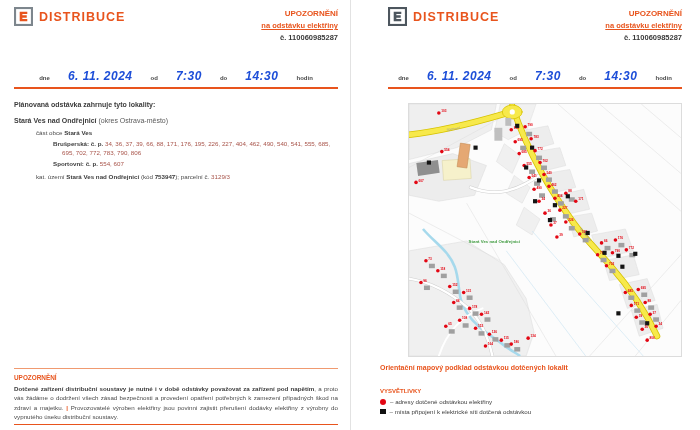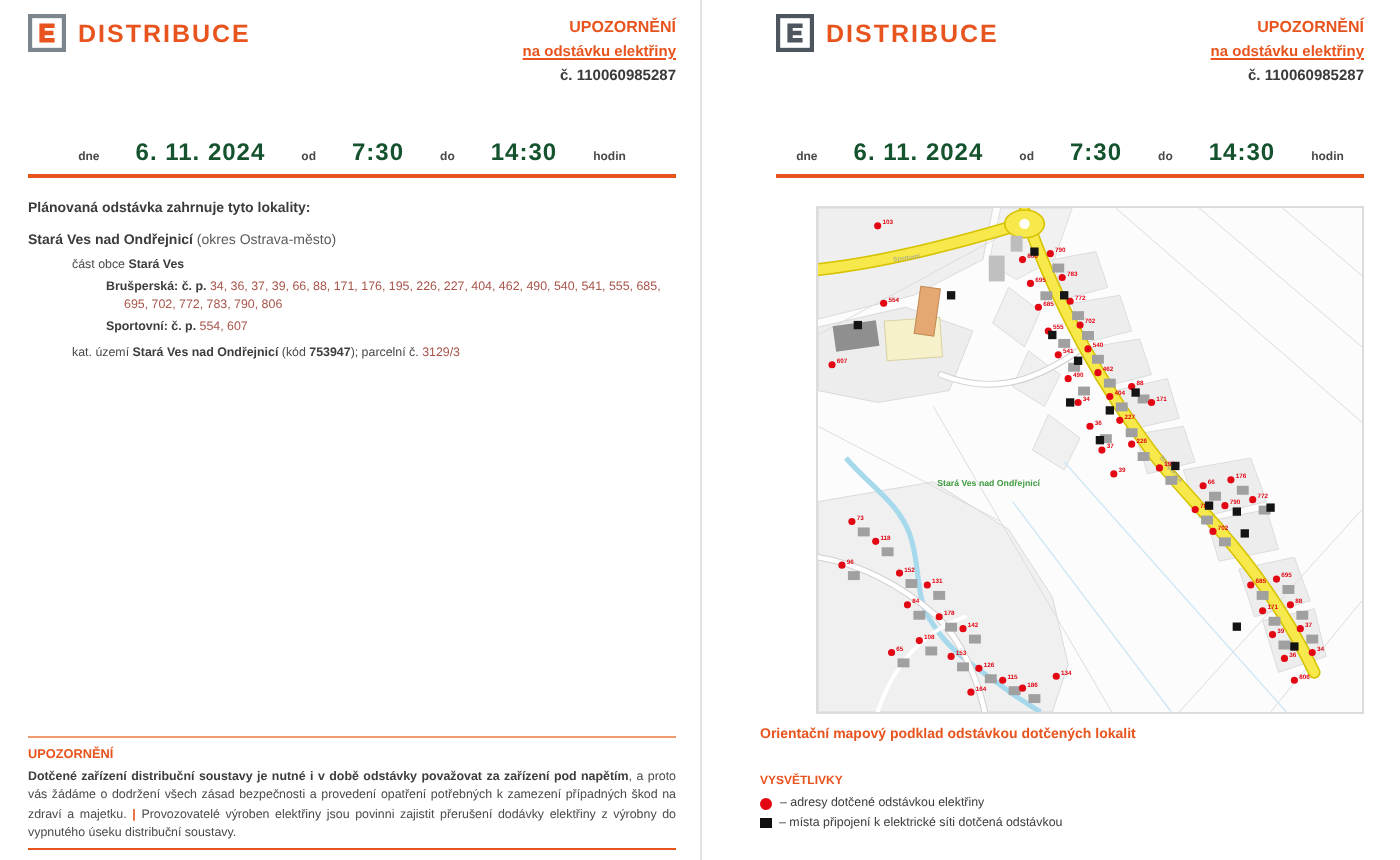--- a/index.html
+++ b/index.html
@@ -20,21 +20,21 @@
   .sheet.right .brand-text { color:#E8541D; }
   .notice { position:absolute; top:8px; right:var(--mr); text-align:right; line-height:12px; }
   .notice .n1 { font-size:8px;  font-weight:bold; color:#E8541D; }
   .notice .n2 { font-size:7.5px; font-weight:bold; color:#E8541D;text-decoration:underline; }
   .notice .n3 { font-size:7.5px; font-weight:bold; color:#3a3a3a; }
 
   
   .schedule { position:absolute; top:69px; left:var(--ml); right:var(--mr);
               display:flex; align-items:baseline; justify-content:center; }
   .schedule .lbl { font-size:6px; font-weight:bold; color:#4a4a4a; margin:0 9px; }
-  .schedule .val { font-size:12px; font-weight:bold; color:#14532d; letter-spacing:0.5px; margin:0 9px; }
+  .schedule .val { font-size:12px; font-weight:bold; color:#1d4ed8; letter-spacing:0.5px; margin:0 9px;font-style:italic; }
   .date-rule { position:absolute; top:87px; left:var(--ml); right:var(--mr);
                border-top:2px solid #E8541D; }
 
   
   .body-block { position:absolute; top:101px; left:var(--ml); right:10px; color:#3c3c3c; }
   .intro { font-size:7px; font-weight:bold; margin-bottom:9px; }
   .muni  { font-size:7px; margin-bottom:5px; }
   .muni .b { font-weight:bold; }
   .muni .r { color:#5a5a5a; }
   .part  { font-size:6.2px; margin-left:22px; margin-bottom:4px; color:#4a4a4a; }

